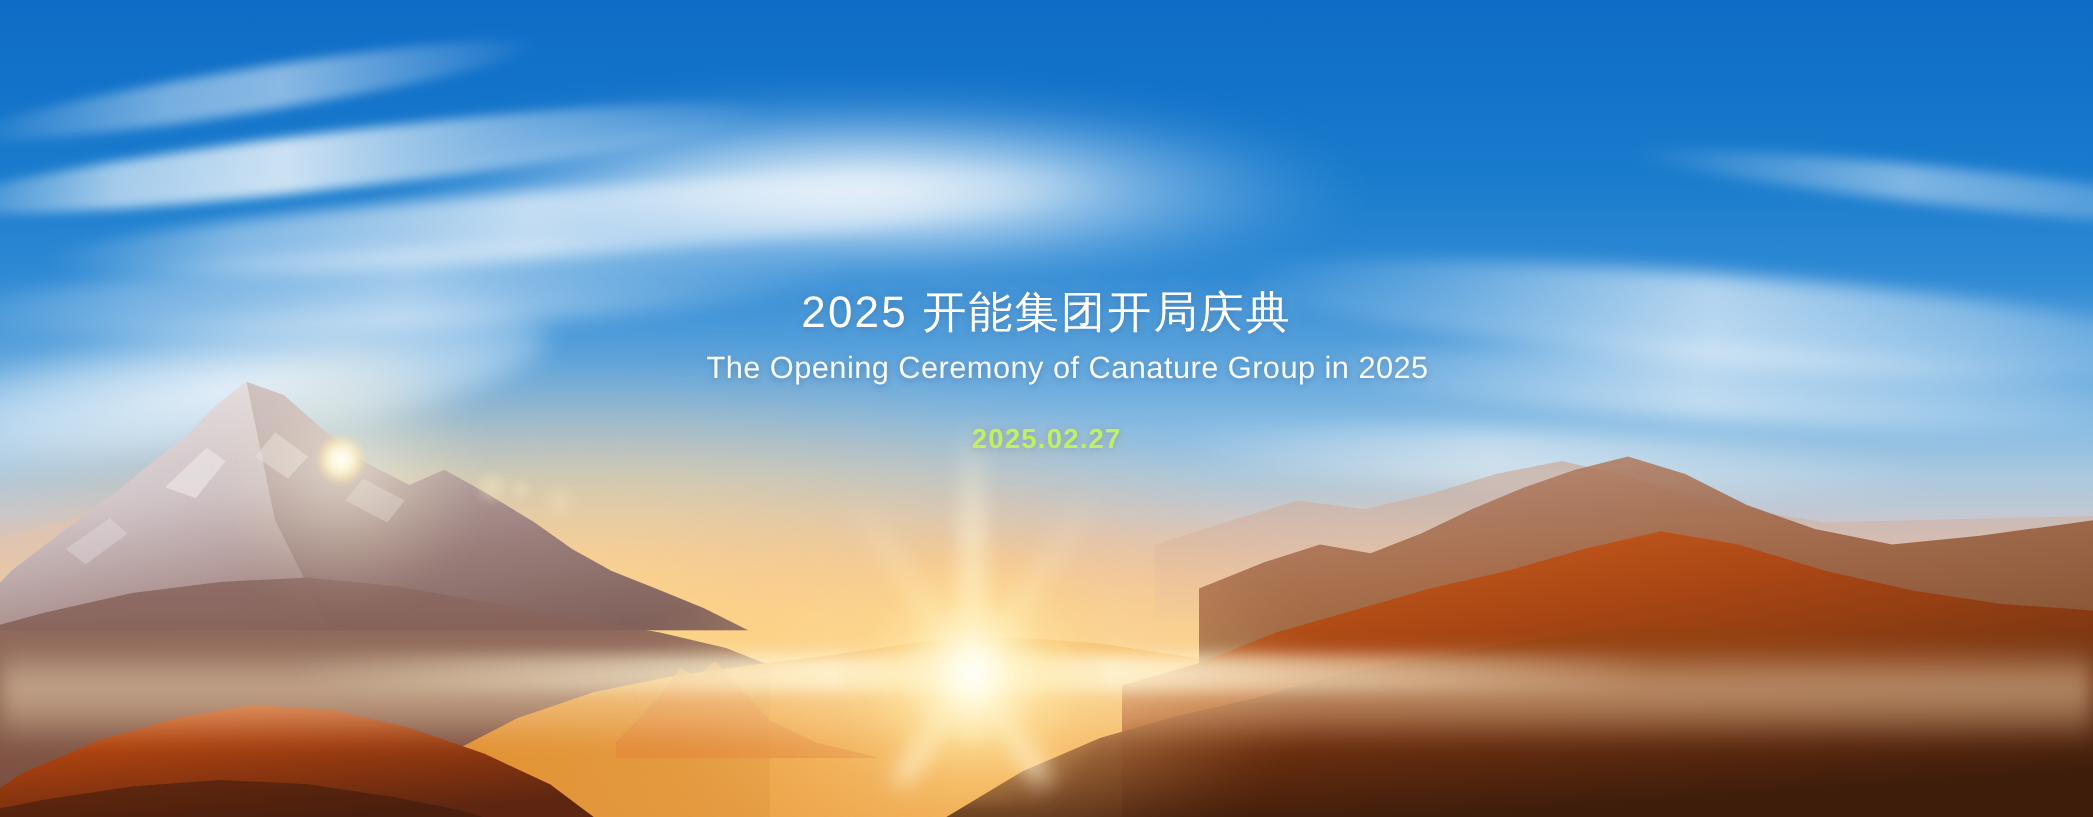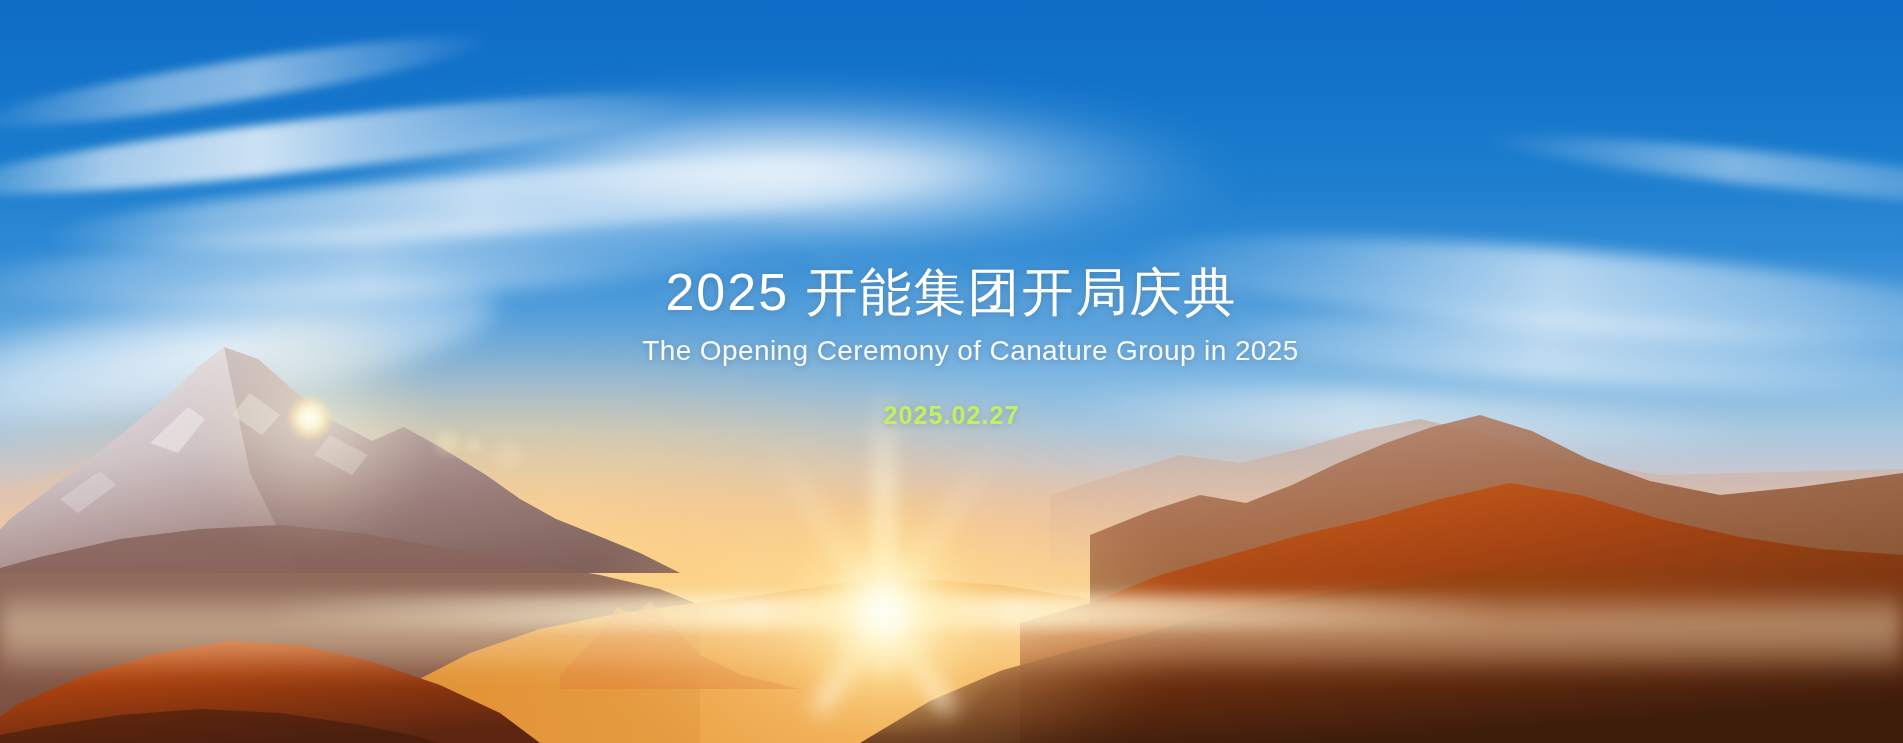--- a/index.html
+++ b/index.html
@@ -152,21 +152,21 @@
 
   
   .subtitle-block{
     position:absolute;
     left:0; right:0;
     top:258px;
     text-align:center;
     pointer-events:none;
   }
   .sub-cn{
-    font-size:52px;
+    font-size:40px;
     font-weight:400;
     color:#ffffff;
     letter-spacing:2px;
     line-height:1.32;
     text-shadow:0 1px 8px rgba(30,70,120,.40), 0 0 22px rgba(255,255,255,.30);
   }
   .sub-en{
     margin-top:6px;
     font-size:28px;
     font-weight:400;

